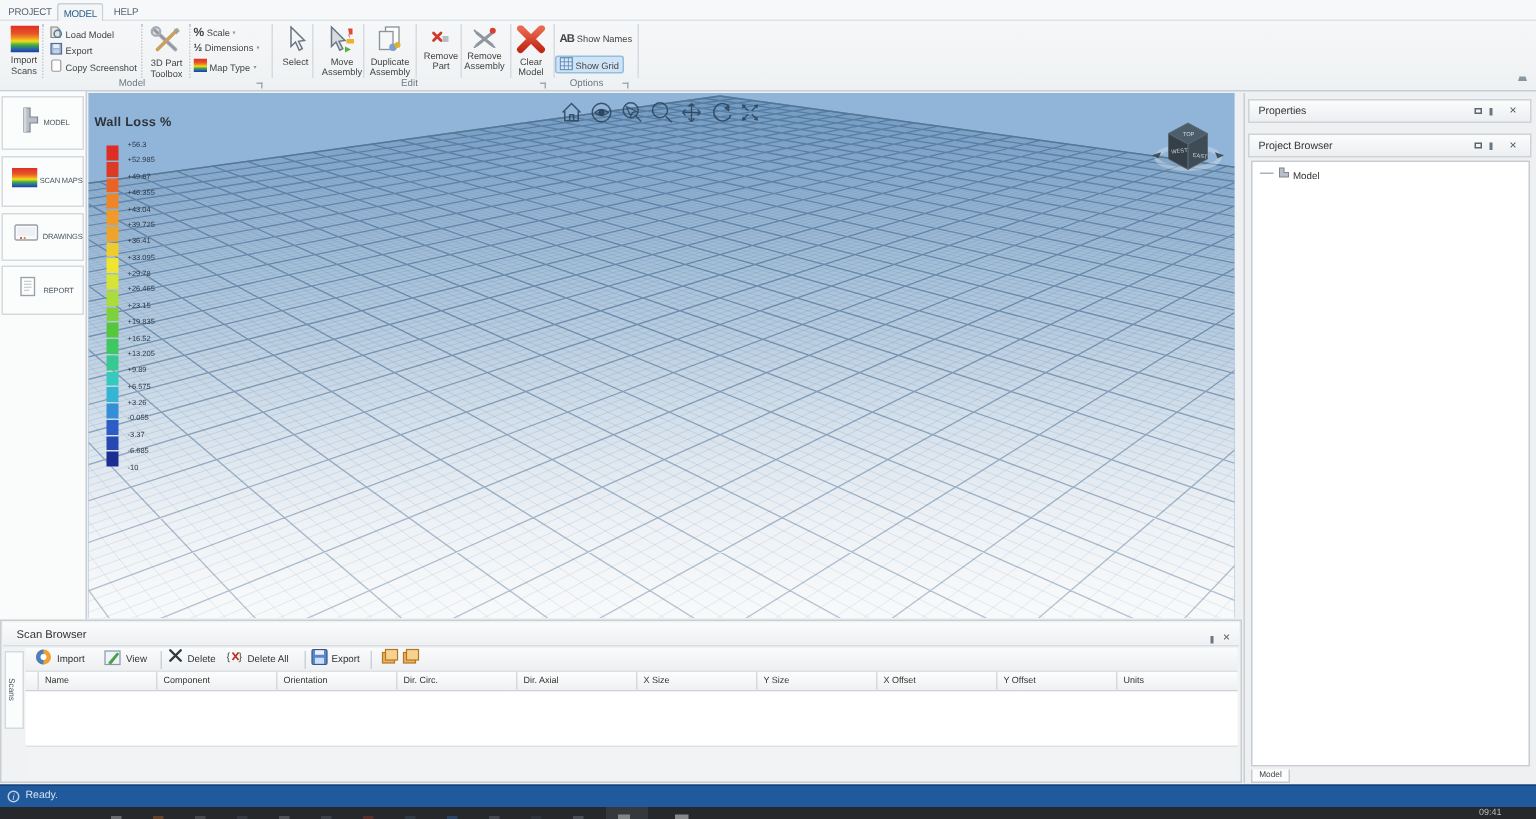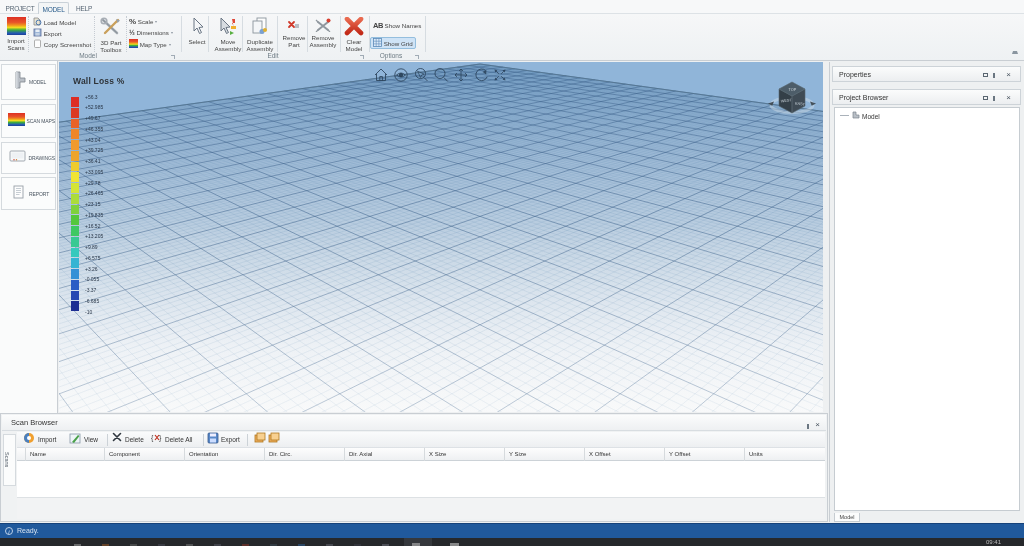--- a/index.html
+++ b/index.html
@@ -16,21 +16,21 @@
 .smallrow{position:absolute;font-size:6.2px;color:#444;height:9px;line-height:9px;white-space:nowrap}
 .launcher{position:absolute;top:41px;width:4px;height:4px;border-left:1px solid #a0abb5;border-bottom:1px solid #a0abb5;transform:rotate(180deg)}
 .drop:after{content:"";display:inline-block;margin-left:2px;vertical-align:1px;border-left:1.5px solid transparent;border-right:1.5px solid transparent;border-top:2.5px solid #8a949e}
 
 #sidebar{position:absolute;left:0;top:61px;width:58px;height:461px;background:#fafbfb;border-right:1px solid #c9ced3}
 .sbtn{position:absolute;left:1px;width:55px;background:#fbfcfc;border:1px solid #d5dade;display:flex;align-items:center}
 .sbtn .lbl{font-size:5px;color:#4a5560;letter-spacing:-0.1px;white-space:nowrap}
 
 #vp{position:absolute;left:59px;top:62px;width:764px;height:350px;overflow:hidden;background:#8db1d5}
 
-#legend-title{position:absolute;left:14px;top:14px;font-size:8.5px;font-weight:bold;color:#2e3338;letter-spacing:0.2px}
+#legend-title{position:absolute;left:4px;top:14px;font-size:8.5px;font-weight:bold;color:#2e3338;letter-spacing:0.2px}
 .lseg{position:absolute;left:12px;width:8px}
 .llab{position:absolute;left:26px;font-size:5px;color:#2a3748;line-height:5px}
 
 #scanb{position:absolute;left:0;top:413px;width:828px;height:109px;background:#f0f2f3;border:1px solid #c9ced3}
 #scanb-h{position:absolute;left:1px;top:1px;width:824px;height:16px;background:linear-gradient(#fbfcfc,#eef0f2);border-bottom:1px solid #d8dde1;font-size:7.5px;color:#333;line-height:16px;padding-left:9px}
 #scantab{position:absolute;left:2px;top:20px;width:13px;height:52px;background:#fbfcfc;border:1px solid #d5dade;font-size:5.5px;color:#4a5560;writing-mode:vertical-lr;text-align:center}
 #scanbar{position:absolute;left:16px;top:18px;width:808px;height:16px;background:linear-gradient(#fafbfc,#edeff1);border-bottom:1px solid #dde1e5;font-size:6.5px;color:#333}
 .tbi{position:absolute;top:0;height:16px;line-height:16px;white-space:nowrap}
 .tbsep{position:absolute;top:2px;width:1px;height:12px;background:#ccd2d7}
 #scanhead{position:absolute;left:16px;top:34px;width:808px;height:13px;background:linear-gradient(#fdfdfd,#eef0f2);border-bottom:1px solid #ccd2d7;font-size:6px;color:#333}

